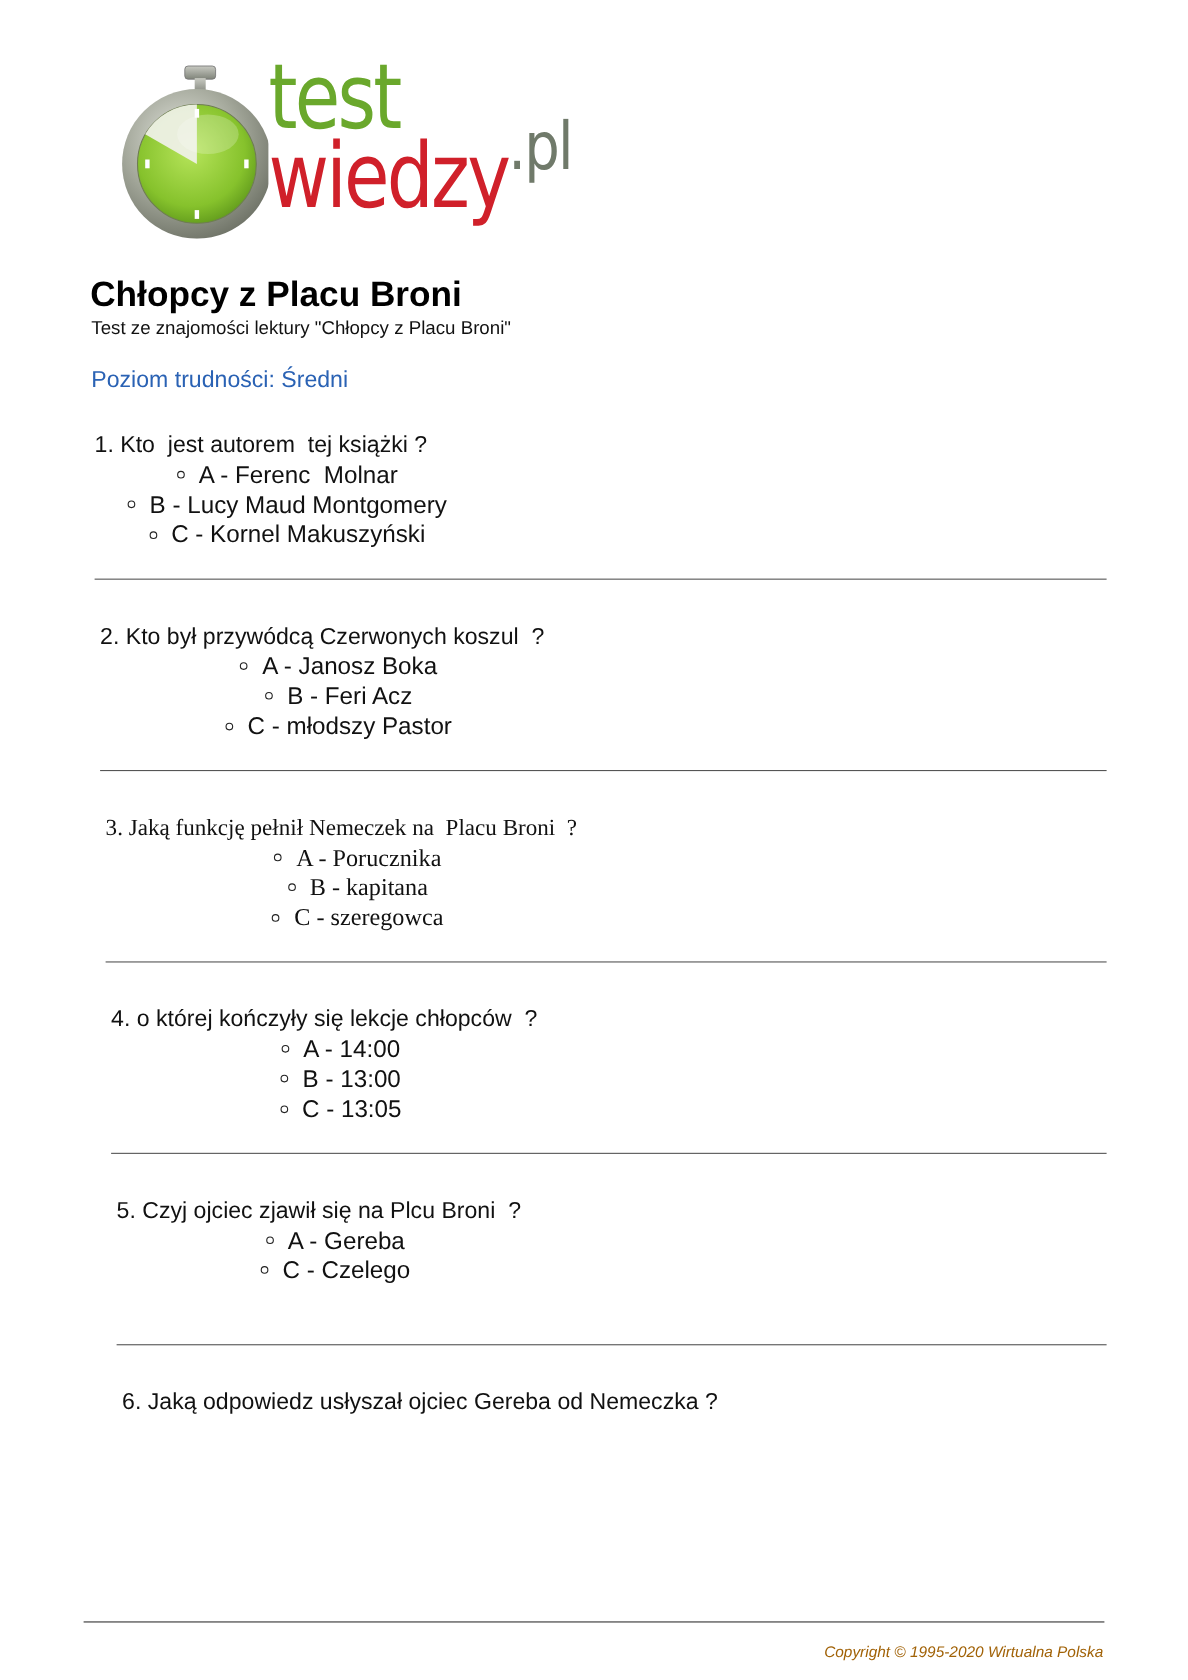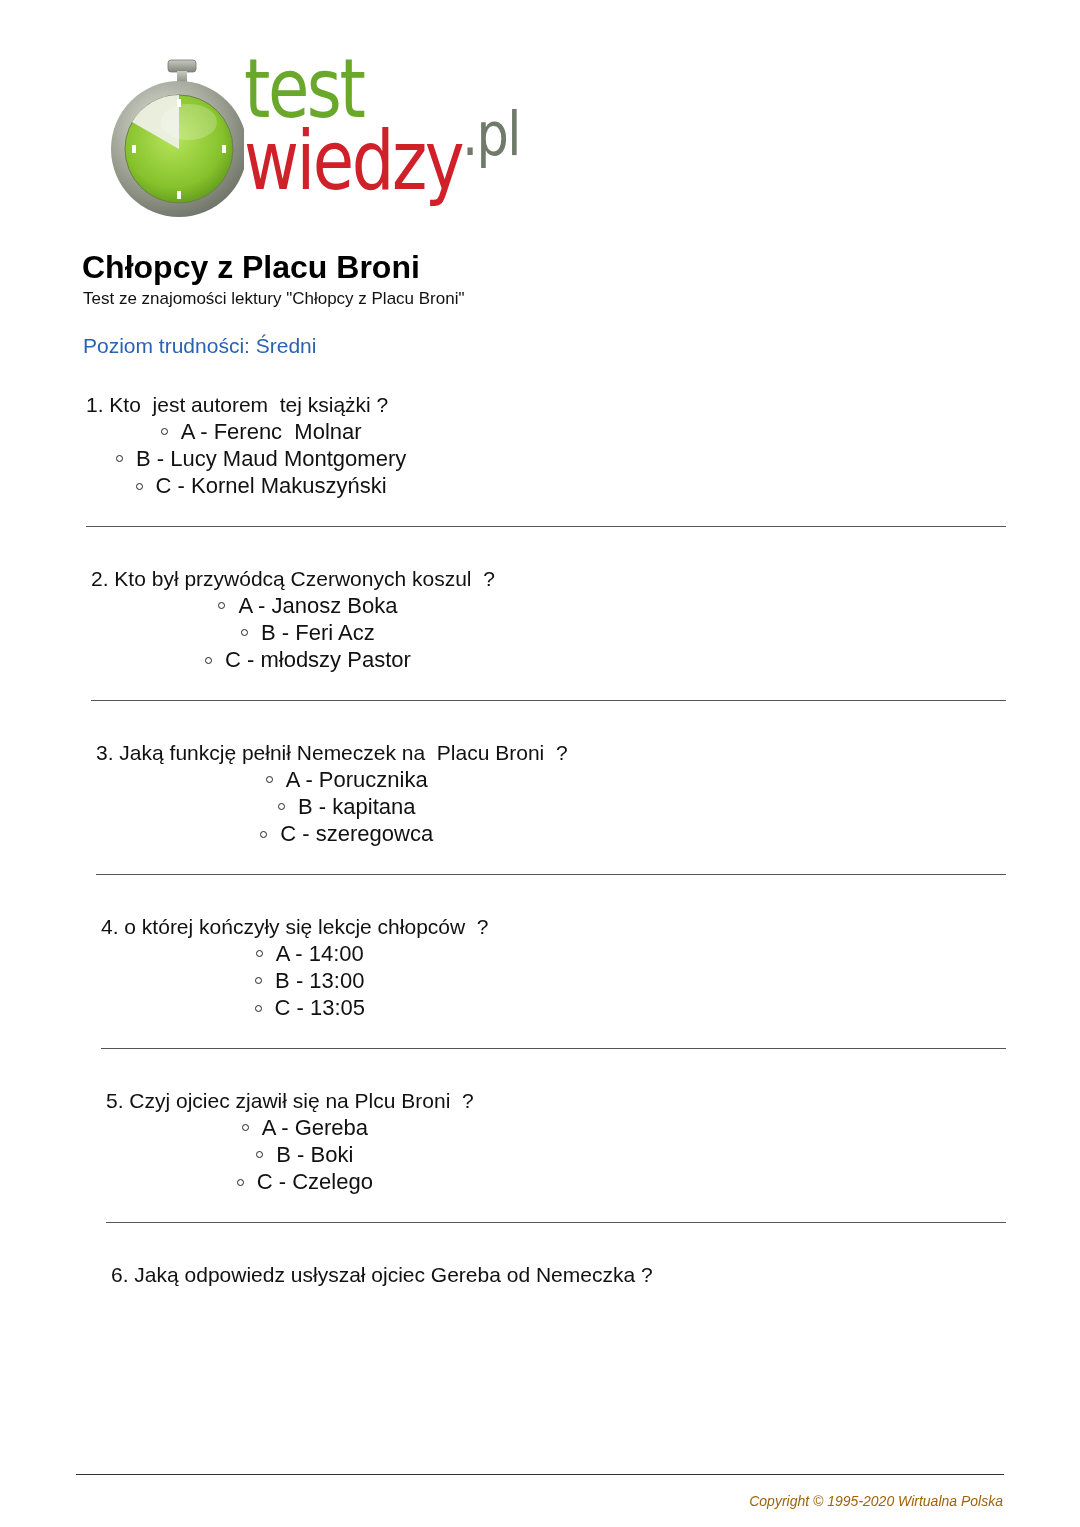--- a/index.html
+++ b/index.html
@@ -110,21 +110,21 @@
 <div class="question" style="left:91px; top:565px;">
   <div class="q-text">2. Kto był przywódcą Czerwonych koszul  ?</div>
   <ul class="opts">
     <li class="opt"><span class="bullet"></span><span>A - Janosz Boka</span></li>
     <li class="opt"><span class="bullet"></span><span>B - Feri Acz</span></li>
     <li class="opt"><span class="bullet"></span><span>C - młodszy Pastor</span></li>
   </ul>
 </div>
 <div class="sep" style="left:91px; width:915px; top:700px;"></div>
 
-<div class="question" style="left:96px; top:739px;">
+<div class="question" style="left:96px; top:739px;font-family:Liberation Serif, serif;">
   <div class="q-text">3. Jaką funkcję pełnił Nemeczek na  Placu Broni  ?</div>
   <ul class="opts">
     <li class="opt"><span class="bullet"></span><span>A - Porucznika</span></li>
     <li class="opt"><span class="bullet"></span><span>B - kapitana</span></li>
     <li class="opt"><span class="bullet"></span><span>C - szeregowca</span></li>
   </ul>
 </div>
 <div class="sep" style="left:96px; width:910px; top:874px;"></div>
 
 <div class="question" style="left:101px; top:913px;">
@@ -134,21 +134,20 @@
     <li class="opt"><span class="bullet"></span><span>B - 13:00</span></li>
     <li class="opt"><span class="bullet"></span><span>C - 13:05</span></li>
   </ul>
 </div>
 <div class="sep" style="left:101px; width:905px; top:1048px;"></div>
 
 <div class="question" style="left:106px; top:1087px;">
   <div class="q-text">5. Czyj ojciec zjawił się na Plcu Broni  ?</div>
   <ul class="opts">
     <li class="opt"><span class="bullet"></span><span>A - Gereba</span></li>
-    <li class="opt"><span class="bullet"></span><span>B - Boki</span></li>
     <li class="opt"><span class="bullet"></span><span>C - Czelego</span></li>
   </ul>
 </div>
 <div class="sep" style="left:106px; width:900px; top:1222px;"></div>
 
 <div class="question" style="left:111px; top:1261px;">
   <div class="q-text">6. Jaką odpowiedz usłyszał ojciec Gereba od Nemeczka ?</div>
 </div>
 
 <div class="footer-line"></div>

